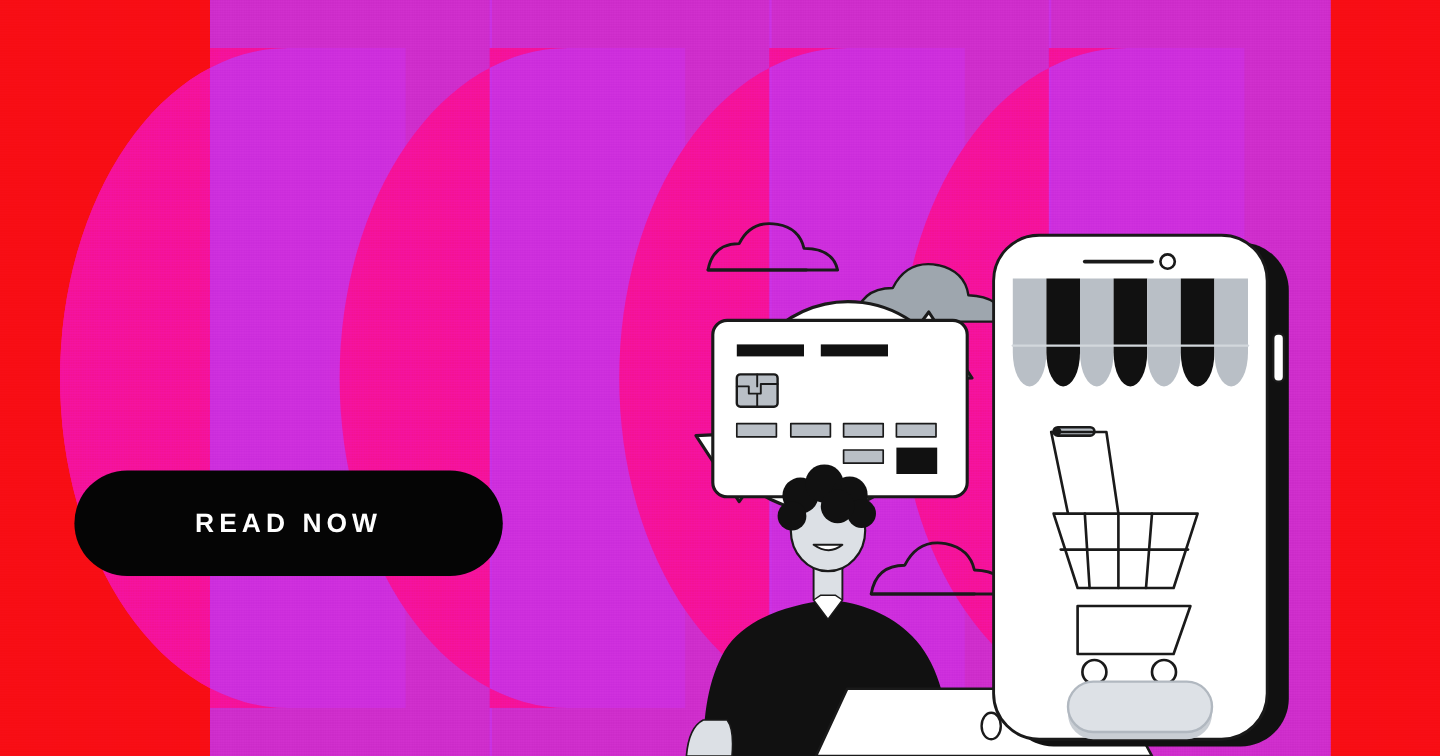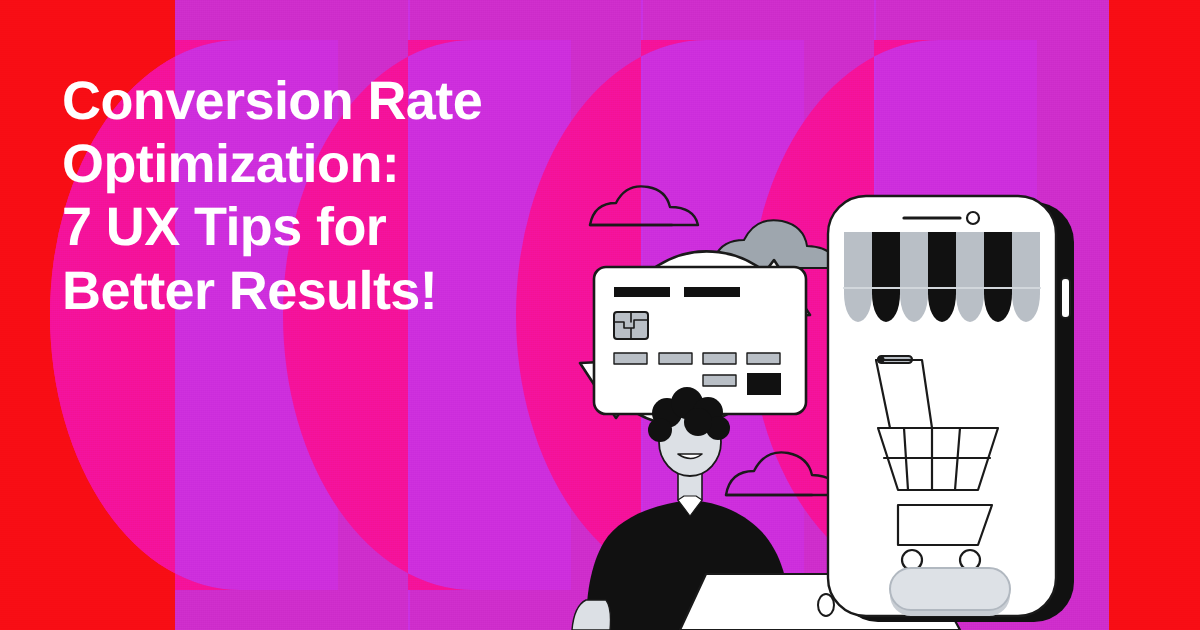--- a/index.html
+++ b/index.html
@@ -246,20 +246,16 @@
           <g>
             <rect x="330" y="414" width="120" height="42" rx="21" fill="#C9CED4"></rect>
             <rect x="330" y="408" width="120" height="42" rx="21" fill="#DDE1E6" stroke="#B1B8C0" stroke-width="2"></rect>
           </g>
         </g>
 
       </g>
     </svg>
   </div>
 
-  <div class="copy">
-    <h1 class="headline">Conversion Rate Optimization:
-7 UX Tips for
-Better Results!</h1>
-  </div>
-
+
+  <button class="cta" type="button">READ NOW</button>
 
 </div>
 
 </body></html>

